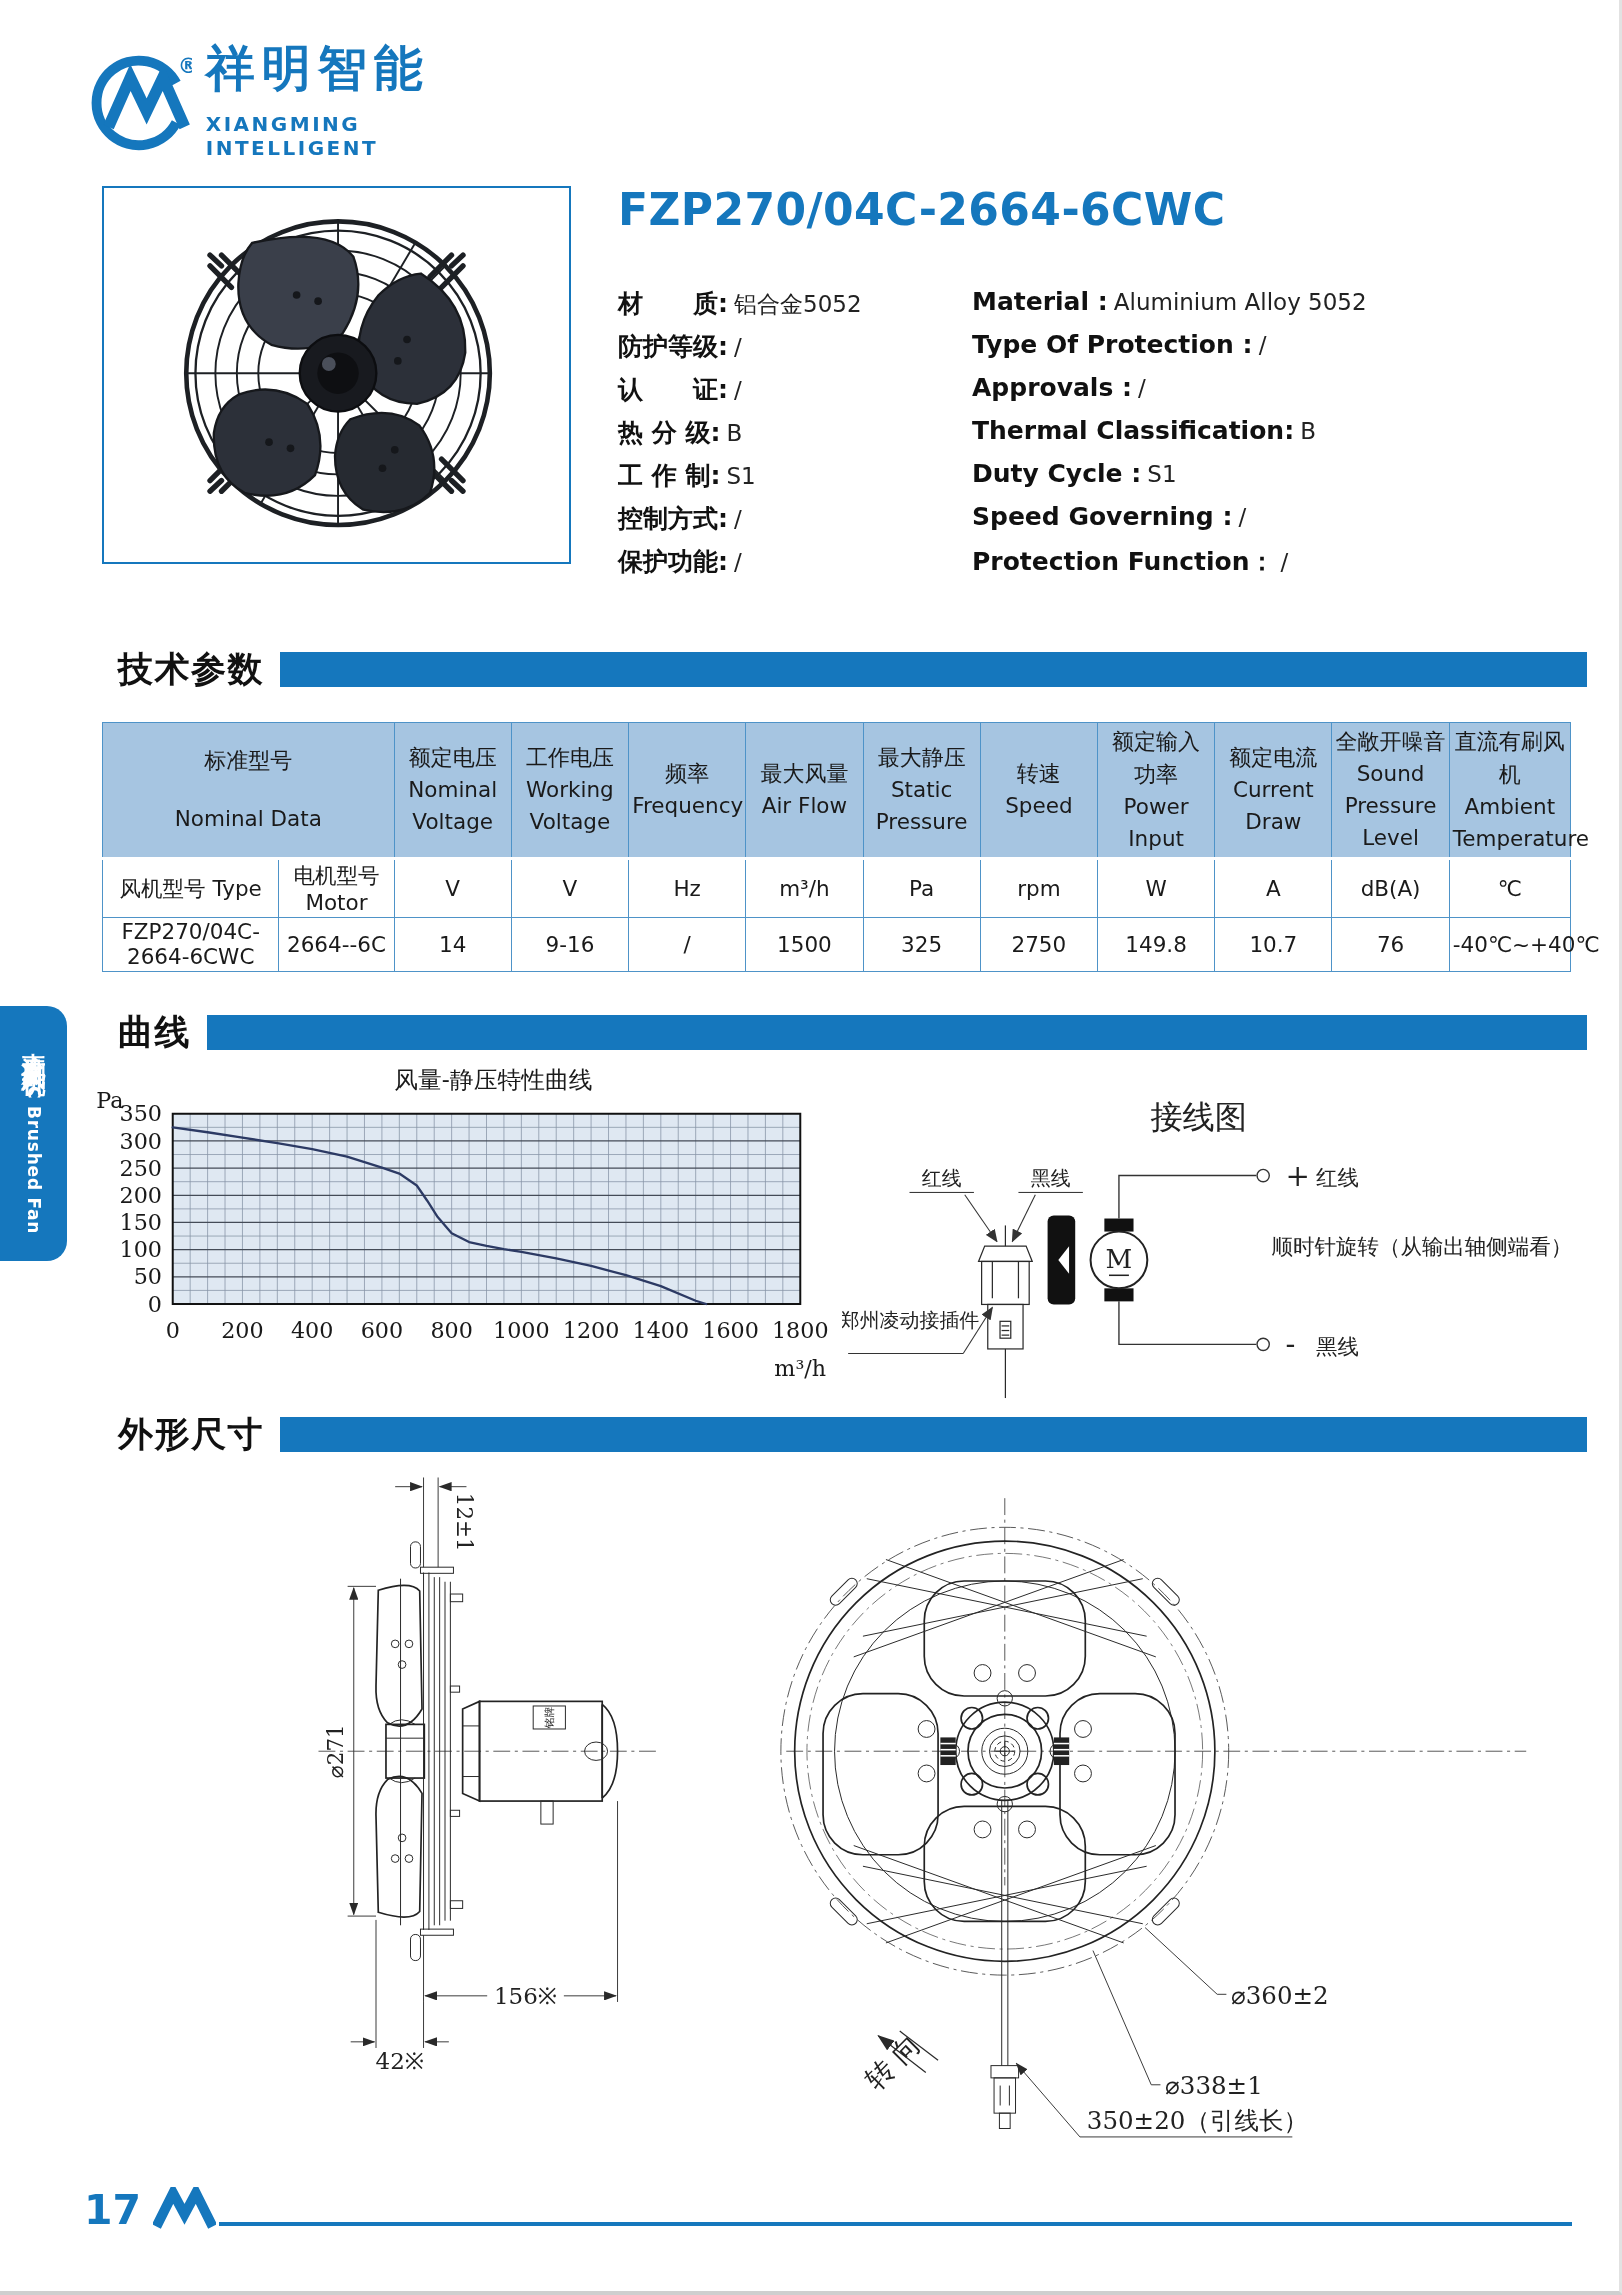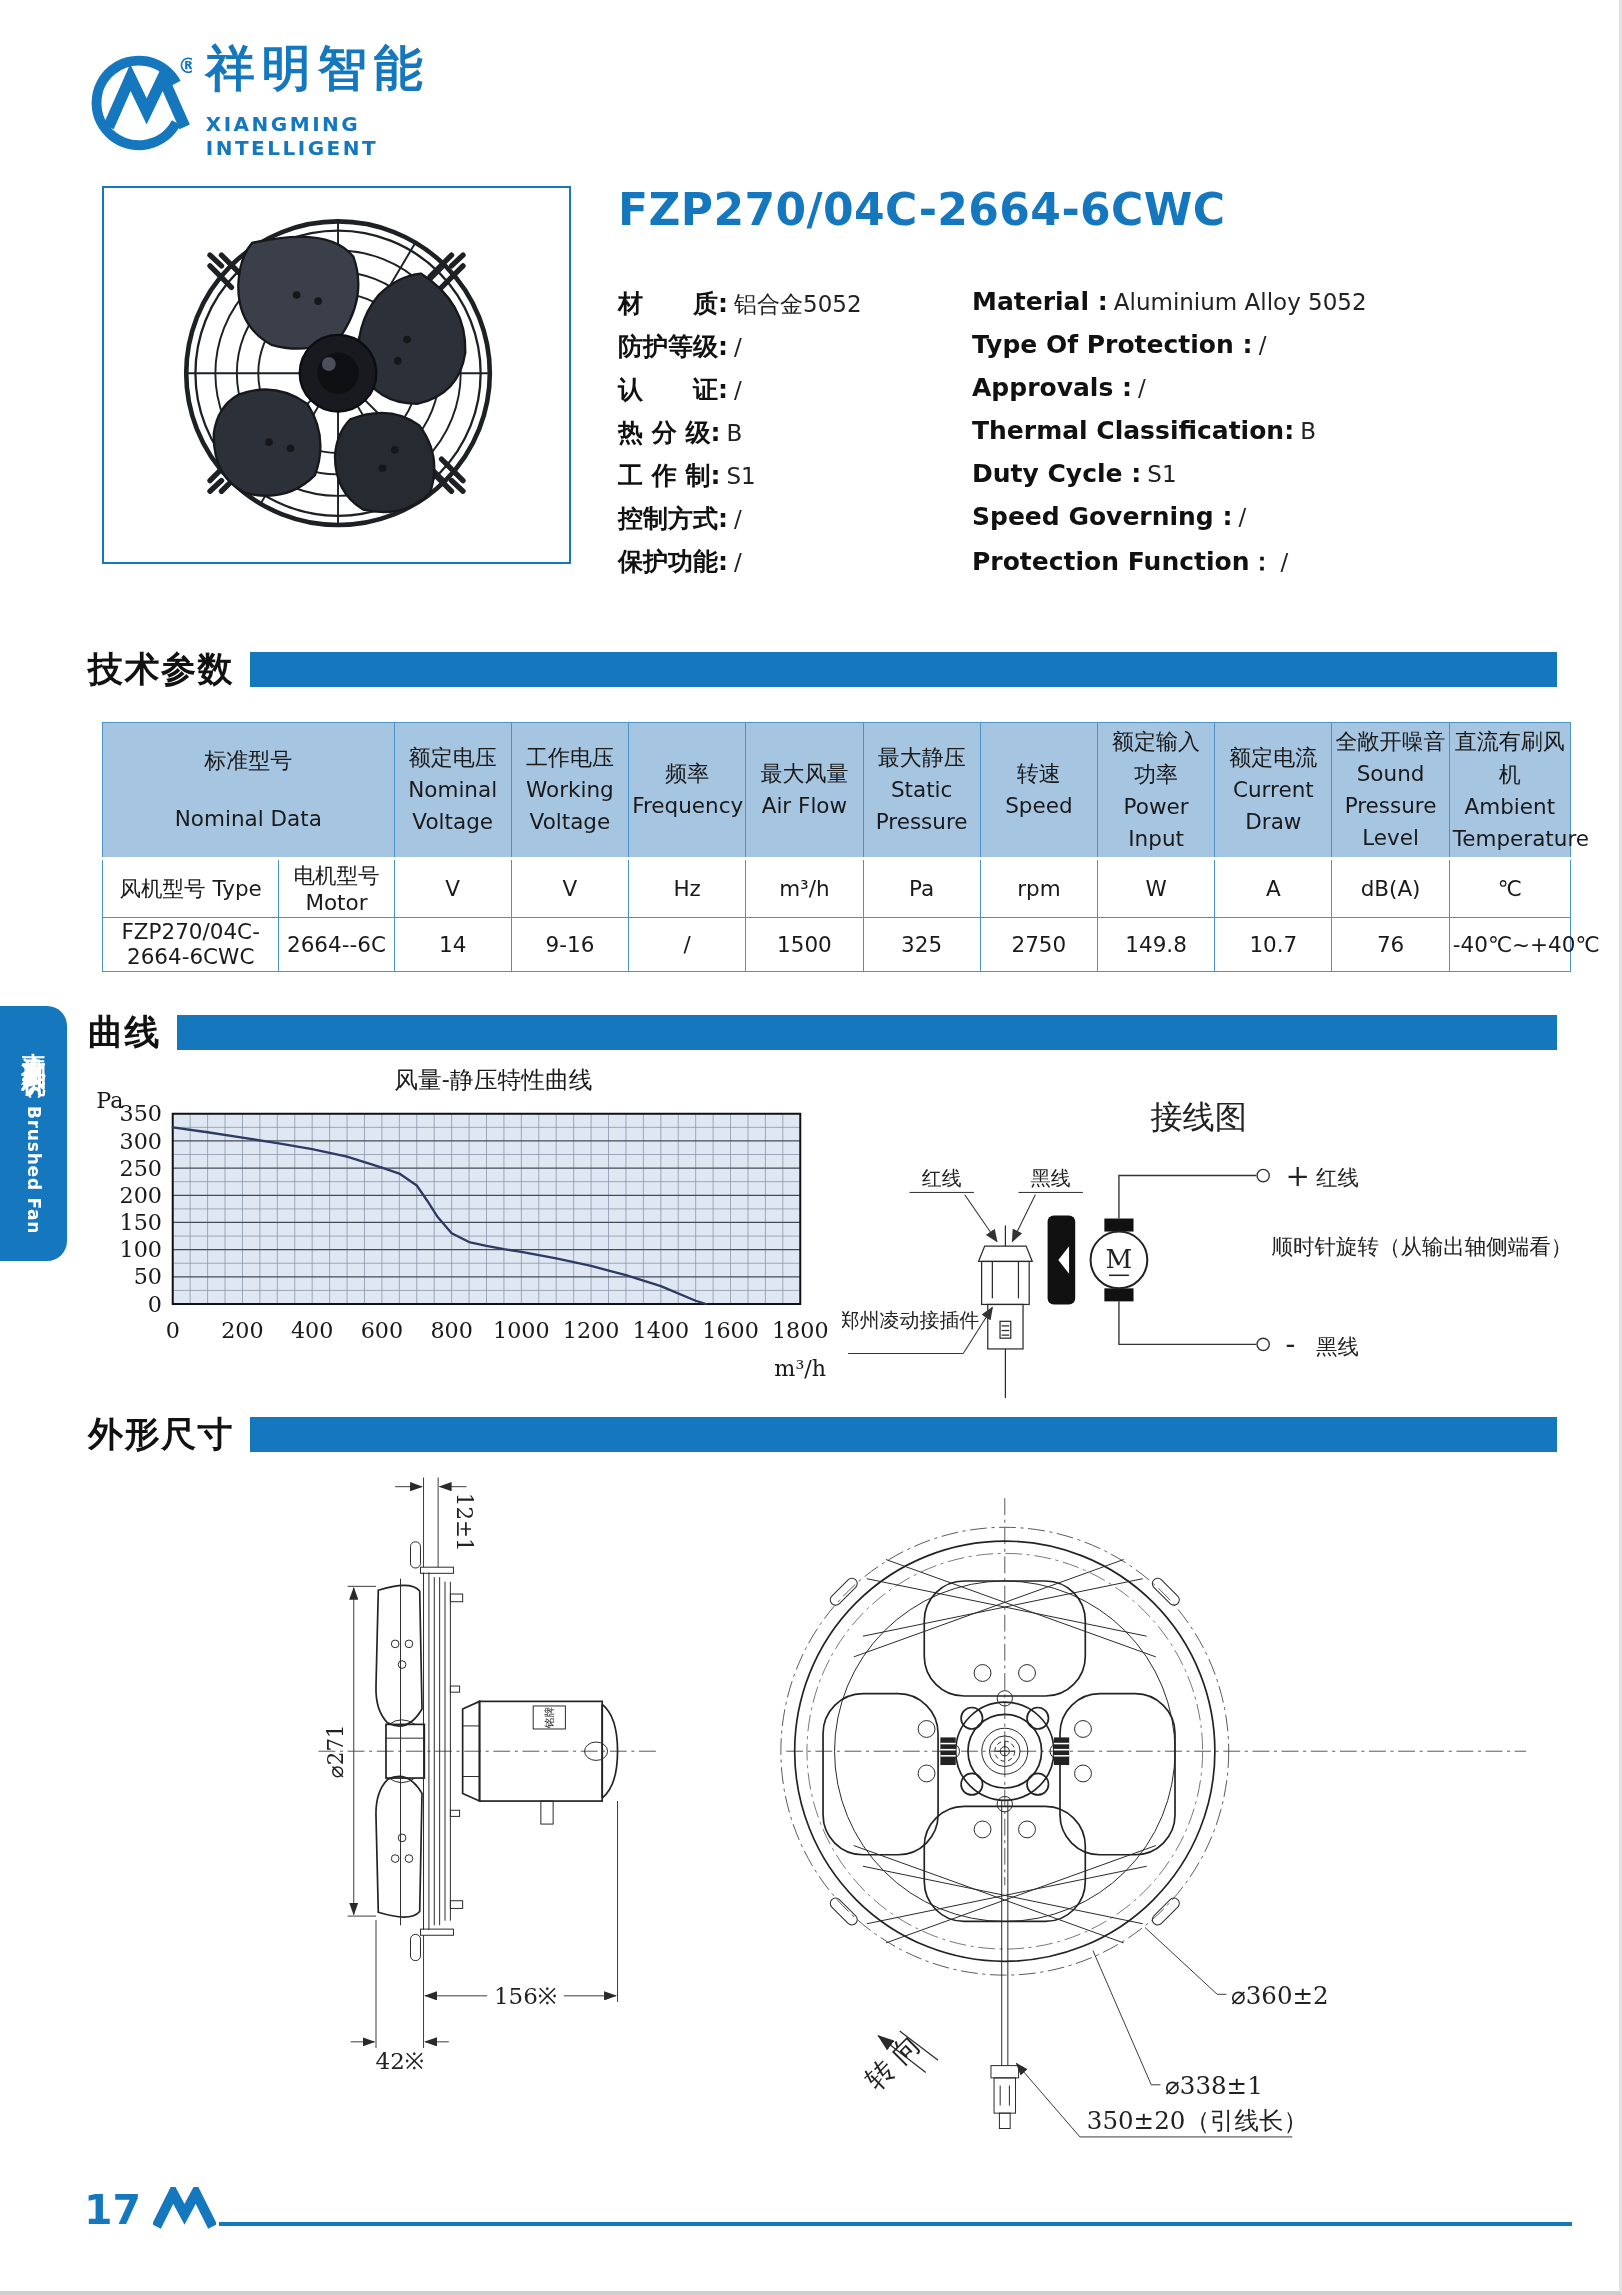--- a/index.html
+++ b/index.html
@@ -20,21 +20,21 @@
   .product-title{left:618px;top:184px;font-size:44px;font-weight:700;color:#1577bd;letter-spacing:0.4px;}
   .spec-list{left:618px;top:287px;width:974px;}
   .spec-row{position:relative;height:43px;}
   .spec-cn-label{font-weight:700;font-size:25px;color:#111;}
   .spec-cn-value{font-size:23px;color:#222;margin-left:6.1px;}
   .spec-en{position:absolute;left:354px;top:0;white-space:nowrap;}
   .spec-en-label{font-weight:700;font-size:25px;color:#111;text-align:center;}
   .spec-en-value{font-size:23px;color:#222;margin-left:6.1px;}
 
   
-  .section{left:88px;width:1469px;display:flex;align-items:center;gap:16px;}
+  .section{left:118px;width:1469px;display:flex;align-items:center;gap:16px;}
   .section-title{font-size:35px;font-weight:700;color:#111;white-space:nowrap;letter-spacing:1.5px;}
   .section-bar{flex:1;height:35px;background:#1577bd;}
 
   
   .tbl-wrap{left:102px;top:722px;width:1469px;}
   table.params{width:100%;border-collapse:collapse;table-layout:fixed;}
   table.params td{border:1.5px solid #4e93c8;text-align:center;vertical-align:middle;padding:1.5px 3.1px;box-sizing:border-box;}
   tr.hd td{background:#a6c5e1;height:134px;border-bottom:3.1px solid #ffffff;font-size:21.5px;line-height:1.5;}
   tr.hd .cn{font-size:22px;}
   tr.units td{height:44px;font-size:21.5px;}

